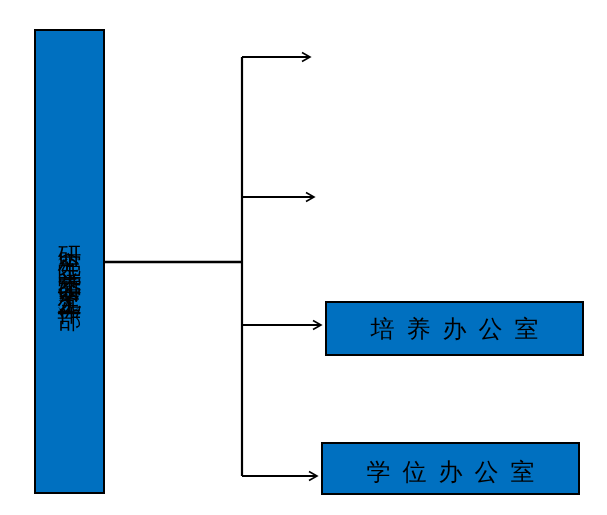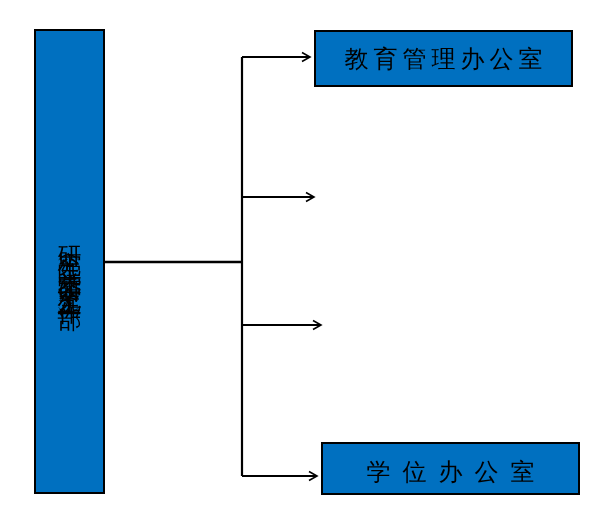--- a/index.html
+++ b/index.html
@@ -88,23 +88,23 @@
     <path d="M242 57 H310" stroke-width="2" marker-end="url(#arrow)"></path>
     <path d="M242 197 H314" stroke-width="2" marker-end="url(#arrow)"></path>
     <path d="M242 325 H321" stroke-width="2" marker-end="url(#arrow)"></path>
     <path d="M242 476 H317" stroke-width="2" marker-end="url(#arrow)"></path>
   </svg>
 
   <div class="root-box">
     <span class="vtext">研究生院（党委研究生工作部）</span>
   </div>
 
-  <div class="node node-0">
-    <span class="htext">教育管理办公室</span>
-  </div>
 
 
+  <div class="node node-2">
+    <span class="htext">培养办公室</span>
+  </div>
 
   <div class="node node-3">
     <span class="htext">学位办公室</span>
   </div>
 
 </div>
 
 </body></html>

